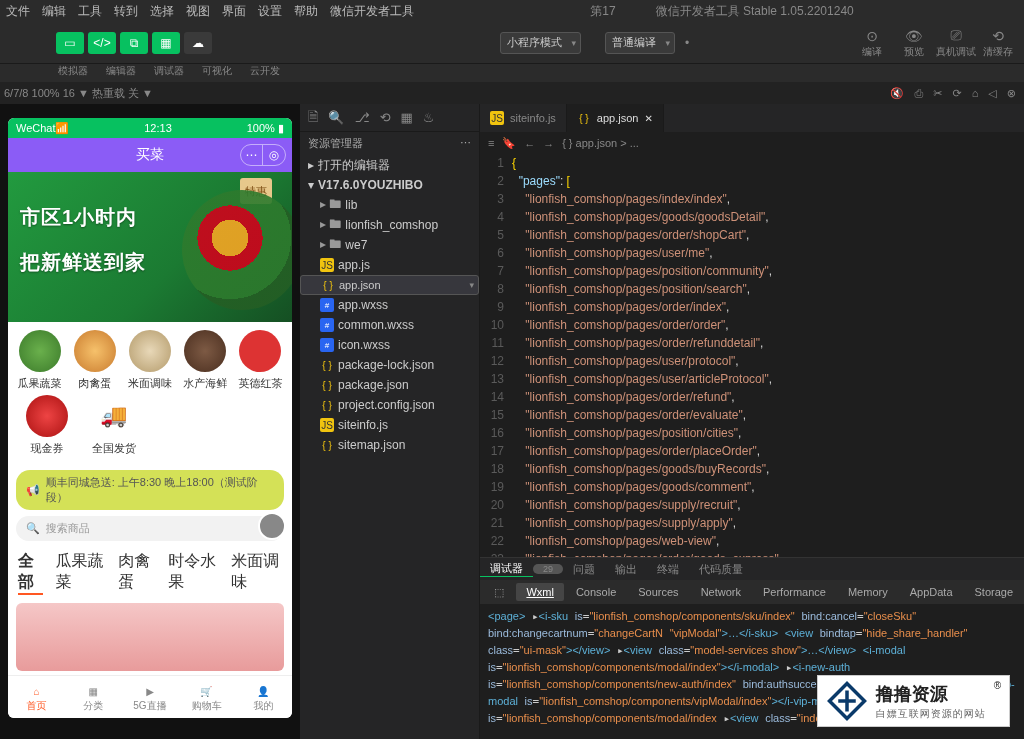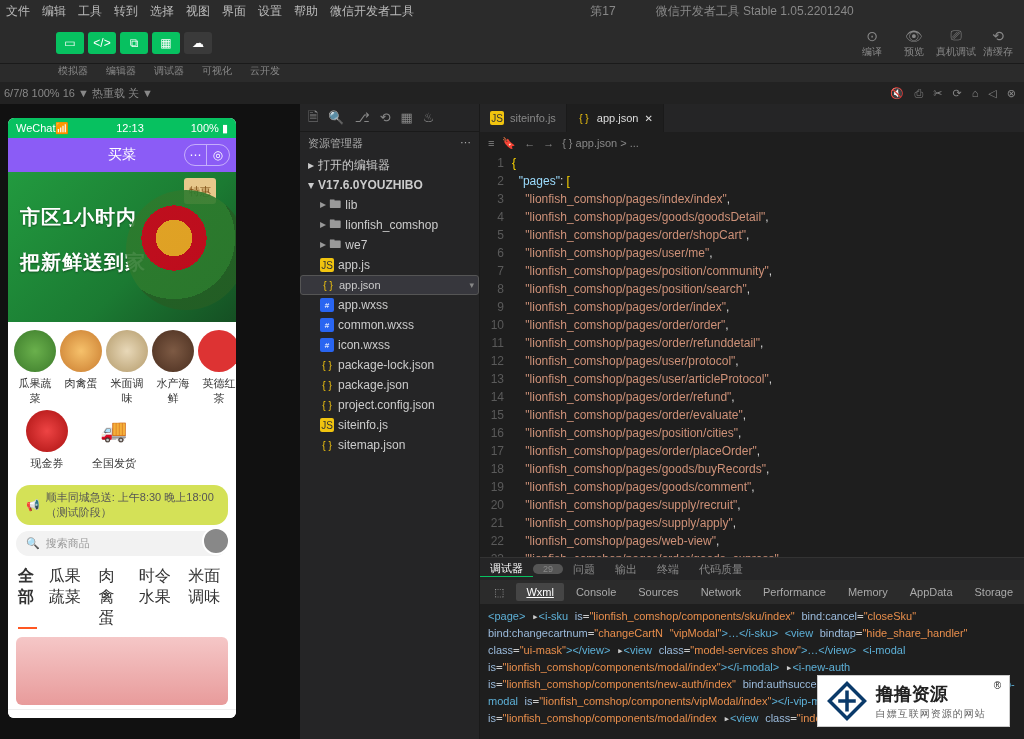--- a/index.html
+++ b/index.html
@@ -13,21 +13,21 @@
 .green-pill { background: #07c160; width: 28px; height: 22px; border-radius: 3px; display: flex; align-items:center; justify-content:center; color:#fff; }
 .sel { background: #3a3a3a; border: 1px solid #555; color: #ccc; height: 22px; padding: 0 18px 0 6px; border-radius: 3px; font-size: 11px; display: inline-flex; align-items: center; position: relative; cursor: pointer; }
 .sel::after { content: "▾"; position: absolute; right: 4px; font-size: 9px; color:#888; }
 .mid-controls { display: flex; gap: 6px; margin-left: 280px; align-items: center; }
 .right-tools { display: flex; gap: 2px; margin-left: auto; }
 .secondary-bar { height: 22px; background: #222; display: flex; align-items: center; font-size: 11px; color: #888; padding: 0 4px; gap: 6px; }
 .sec-icons { display: flex; gap: 10px; margin-left: auto; padding-right: 4px; color:#888; }
 .main { display: flex; height: 653px; }
 
 .simulator { width: 300px; background: #111; padding: 14px 8px 0 8px; display: flex; flex-direction: column; }
-.phone { background: #fff; width: 228px; border-radius: 6px; overflow: hidden; position: relative; height: 600px; }
+.phone { background: #fff; width: 284px; border-radius: 6px; overflow: hidden; position: relative; height: 600px; }
 .status { height: 20px; background: #07c160; color: #fff; display: flex; align-items: center; padding: 0 8px; font-size: 11px; justify-content: space-between; }
 .appbar { height: 34px; background: #8b5cf6; display: flex; align-items: center; justify-content: center; color: #fff; font-size: 14px; position: relative; }
 .capsule { position: absolute; right: 6px; display: flex; border: 1px solid rgba(255,255,255,.5); border-radius: 12px; overflow: hidden; }
 .capsule span { width: 22px; height: 20px; display: flex; align-items:center; justify-content:center; font-size: 12px; }
 .capsule span:first-child { border-right:1px solid rgba(255,255,255,.5); }
 .banner { height: 150px; background: linear-gradient(135deg,#229a3f,#1b7a32 60%,#154f23); color: #fff; padding: 14px 12px; position: relative; overflow:hidden; }
 .banner-veg { position:absolute; right:-10px; top: 18px; width: 120px; height: 120px; border-radius: 50%; background: radial-gradient(circle at 40% 40%, #f5a623 0 18%, #d0021b 18% 32%, #2d7a2d 32% 60%, #245e24 60% 100%); opacity:.9;}
 .banner-badge { position:absolute; right:20px; top:6px; width:32px; height:26px; background:#e7c88b; border-radius:3px; display:flex;align-items:center;justify-content:center;color:#7a4a10;font-size:11px;}
 .toast { position:absolute; top:82px; left:4px; z-index:2; background:rgba(0,0,0,.65); color:#fff; border-radius:14px; padding:4px 12px 4px 30px; font-size:11px;}
 .toast::before { content:""; position:absolute; left:4px; top:3px; width:20px;height:20px;border-radius:50%;background:#888;}
@@ -105,20 +105,25 @@
   <span class="spacer"></span>
 </div>
 
 <div class="toolbar">
   <div class="left-green-row">
     <div class="green-pill">▭</div>
     <div class="green-pill">&lt;/&gt;</div>
     <div class="green-pill">⧉</div>
     <div class="green-pill">▦</div>
     <div class="green-pill" style="background:#3a3a3a">☁</div>
+  </div>
+  <div class="mid-controls">
+    <div class="sel">小程序模式</div>
+    <div class="sel" style="margin-left:18px">普通编译</div>
+    <span style="color:#888;margin-left:4px">•</span>
   </div>
   <div class="right-tools">
     <div class="tool-btn">
         <span class="ico">⊙</span>
         <span>编译</span>
       </div>
     <div class="tool-btn">
         <span class="ico">👁</span>
         <span>预览</span>
       </div>

